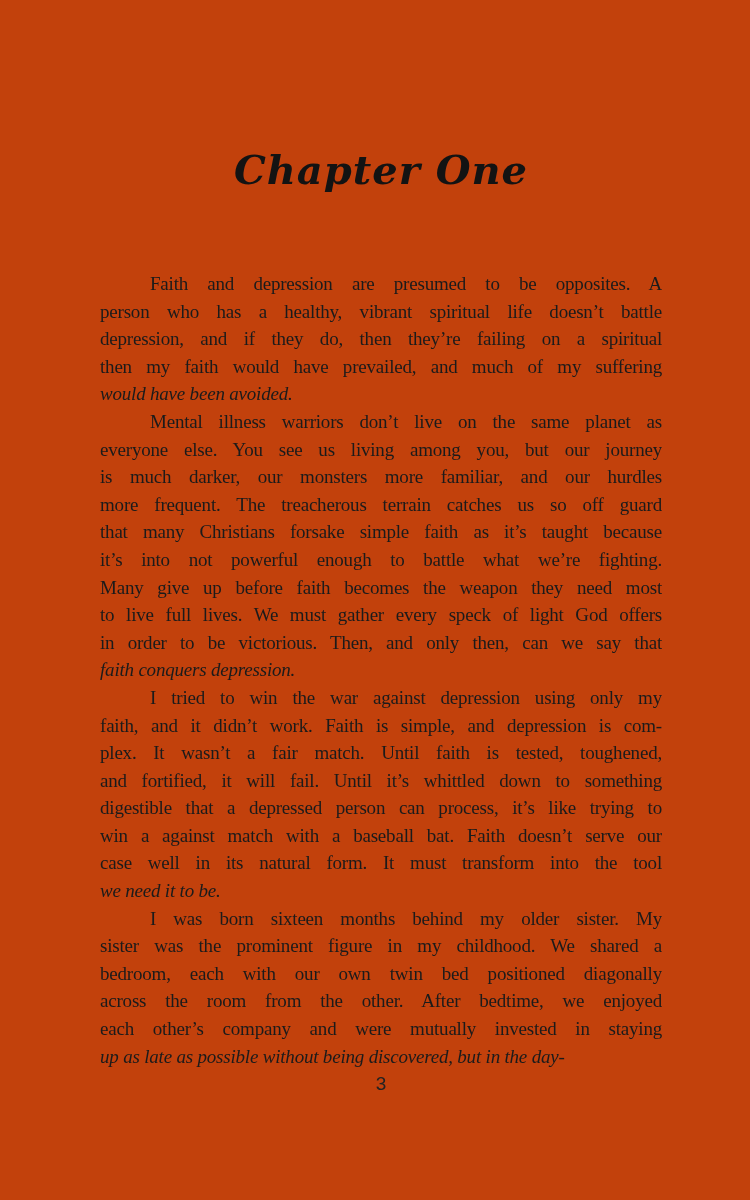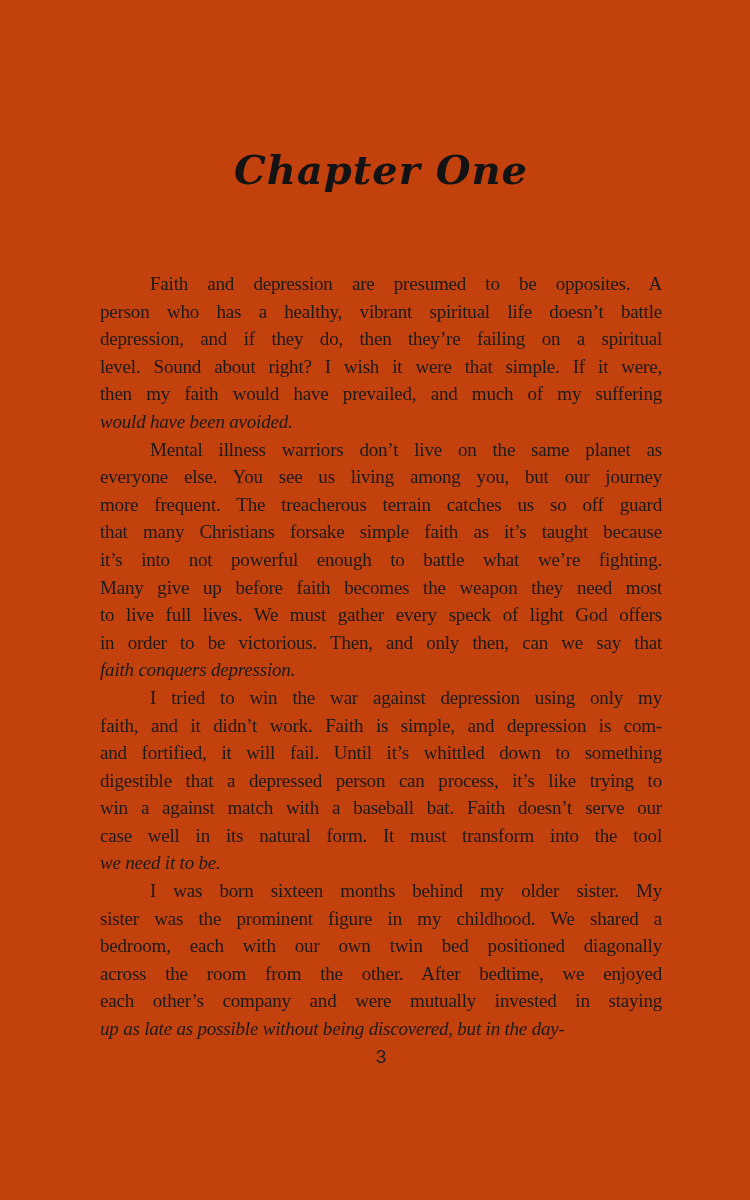--- a/index.html
+++ b/index.html
@@ -61,38 +61,39 @@
 <body>
 
 <div class="page">
   <h1 class="chapter-title">Chapter One</h1>
 
   <div class="body-text">
       <div class="paragraph">
         <div class="line first">Faith and depression are presumed to be opposites. A</div>
         <div class="line">person who has a healthy, vibrant spiritual life doesn’t battle</div>
         <div class="line">depression, and if they do, then they’re failing on a spiritual</div>
-        <div class="line">level. Sound about right? I wish it were that simple. If it were,</div>
         <div class="line">then my faith would have prevailed, and much of my suffering</div>
         <div class="line last">would have been avoided.</div>
       </div>
       <div class="paragraph">
         <div class="line first">Mental illness warriors don’t live on the same planet as</div>
         <div class="line">everyone else. You see us living among you, but our journey</div>
+        <div class="line">is much darker, our monsters more familiar, and our hurdles</div>
         <div class="line">more frequent. The treacherous terrain catches us so off guard</div>
         <div class="line">that many Christians forsake simple faith as it’s taught because</div>
         <div class="line">it’s into not powerful enough to battle what we’re fighting.</div>
         <div class="line">Many give up before faith becomes the weapon they need most</div>
         <div class="line">to live full lives. We must gather every speck of light God offers</div>
         <div class="line">in order to be victorious. Then, and only then, can we say that</div>
         <div class="line last">faith conquers depression.</div>
       </div>
       <div class="paragraph">
         <div class="line first">I tried to win the war against depression using only my</div>
         <div class="line">faith, and it didn’t work. Faith is simple, and depression is com-</div>
+        <div class="line">plex. It wasn’t a fair match. Until faith is tested, toughened,</div>
         <div class="line">and fortified, it will fail. Until it’s whittled down to something</div>
         <div class="line">digestible that a depressed person can process, it’s like trying to</div>
         <div class="line">win a against match with a baseball bat. Faith doesn’t serve our</div>
         <div class="line">case well in its natural form. It must transform into the tool</div>
         <div class="line last">we need it to be.</div>
       </div>
       <div class="paragraph">
         <div class="line first">I was born sixteen months behind my older sister. My</div>
         <div class="line">sister was the prominent figure in my childhood. We shared a</div>
         <div class="line">bedroom, each with our own twin bed positioned diagonally</div>

